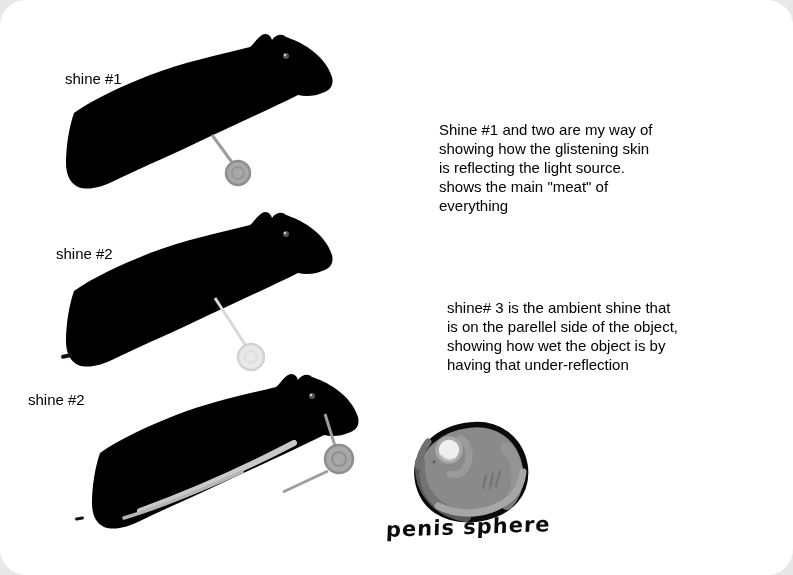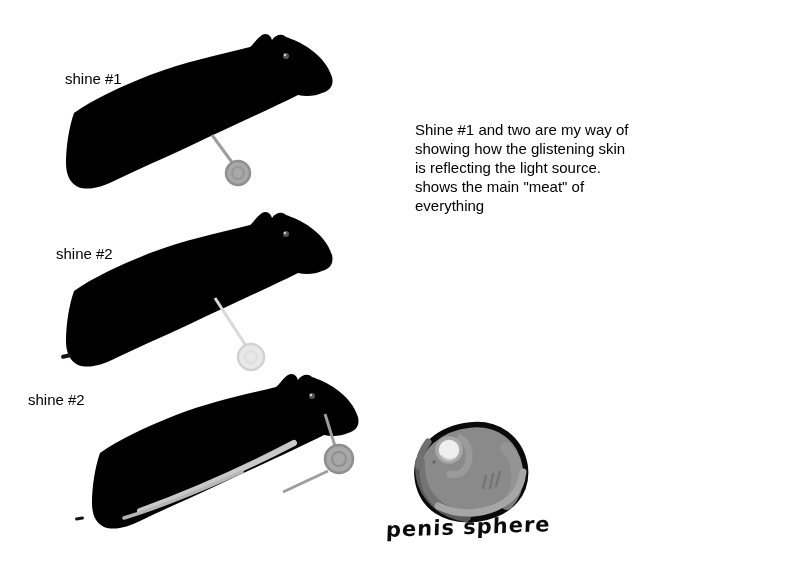--- a/index.html
+++ b/index.html
@@ -1,23 +1,23 @@
 <!DOCTYPE html>
 <html style="--paper: #ffffff; --ink: #000000; --outline: #0a0a0a; --body-gray: #8b8b8b; --ridge-dark: #4e4e4e; --highlight-soft: #aeaeae; --highlight-bright: #e4e4e4; --ball-gray: #a8a8a8; --ball-light: #e8e8e8; --sphere-gray: #8a8a8a;"><head>
 <meta charset="utf-8">
 <style>
   html,body{margin:0;padding:0;background:#e8e8e8;}
   #stage{
     position:relative;width:793px;height:575px;overflow:hidden;
     background:var(--paper,#ffffff);
-    font-family:"Liberation Sans",sans-serif;color:var(--ink,#000);
+    font-family:"Liberation Sans",sans-serif;color:var(--ink,#000);border-radius:26px;
   }
   .abs{position:absolute;}
   .fig-label{font-size:15px;line-height:17px;color:var(--ink,#000);}
-  .note{font-size:15px;line-height:19px;white-space:pre-line;color:var(--ink,#000);width:270px;}
+  .note{font-size:15px;line-height:19px;white-space:pre-line;color:var(--ink,#000);width:270px;margin-left:24px;}
   .caption{
     font-size:21px;font-weight:700;letter-spacing:1px;
     font-family:"DejaVu Sans",sans-serif;
     transform:rotate(-2deg) skewX(-4deg);color:#0b0b0b;
   }
   .stray{background:#141414;border-radius:2px;}
   .fig1{--hl:var(--highlight-soft,#aeaeae);}
   .fig2{--hl:var(--highlight-bright,#e4e4e4);}
   .fig3{--hl:var(--highlight-bright,#e4e4e4);}
   .fig1 .string{stroke:#9e9e9e;stroke-width:3;}
@@ -87,20 +87,24 @@
   <span class="abs fig-label" style="left:56px;top:245px">shine #2</span>
   <svg class="abs slug fig2" style="left:58px;top:209px" width="282" height="170" viewBox="0 0 282 170">
     <use href="#slug-body"></use>
     <g>
       <line class="string" x1="157" y1="89" x2="190" y2="140"></line>
       <circle class="ballc" cx="193" cy="148" r="13"></circle>
       <circle class="ballr" cx="193" cy="148" r="6"></circle>
     </g>
   </svg>
 
+  <div class="abs note" style="left:423px;top:298px">shine# 3 is the ambient shine that
+is on the parellel side of the object,
+showing how wet the object is by
+having that under-reflection</div>
 
   <span class="abs fig-label" style="left:28px;top:391px">shine #2</span>
   <svg class="abs slug fig3" style="left:84px;top:371px" width="282" height="170" viewBox="0 0 282 170">
     <use href="#slug-body"></use>
     <path class="underref" d="M56 140 C100 124 160 98 210 72"></path>
     <path class="underref2" d="M40 147 C80 135 120 118 158 101"></path>
     <g>
       <line class="string" x1="241" y1="43" x2="251" y2="75"></line>
       <line class="string" x1="244" y1="100" x2="199" y2="121"></line>
       <circle class="ballc" cx="255" cy="88" r="14"></circle>

